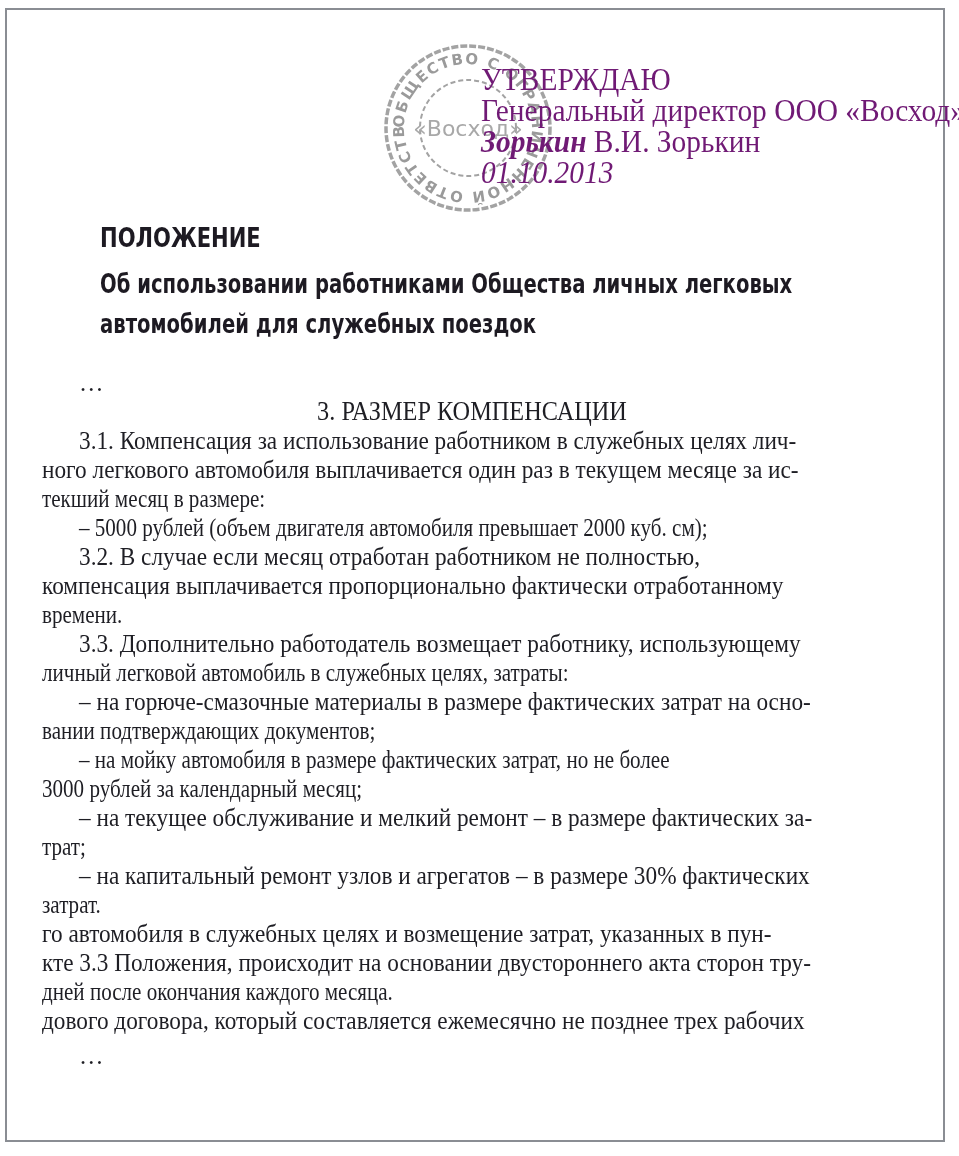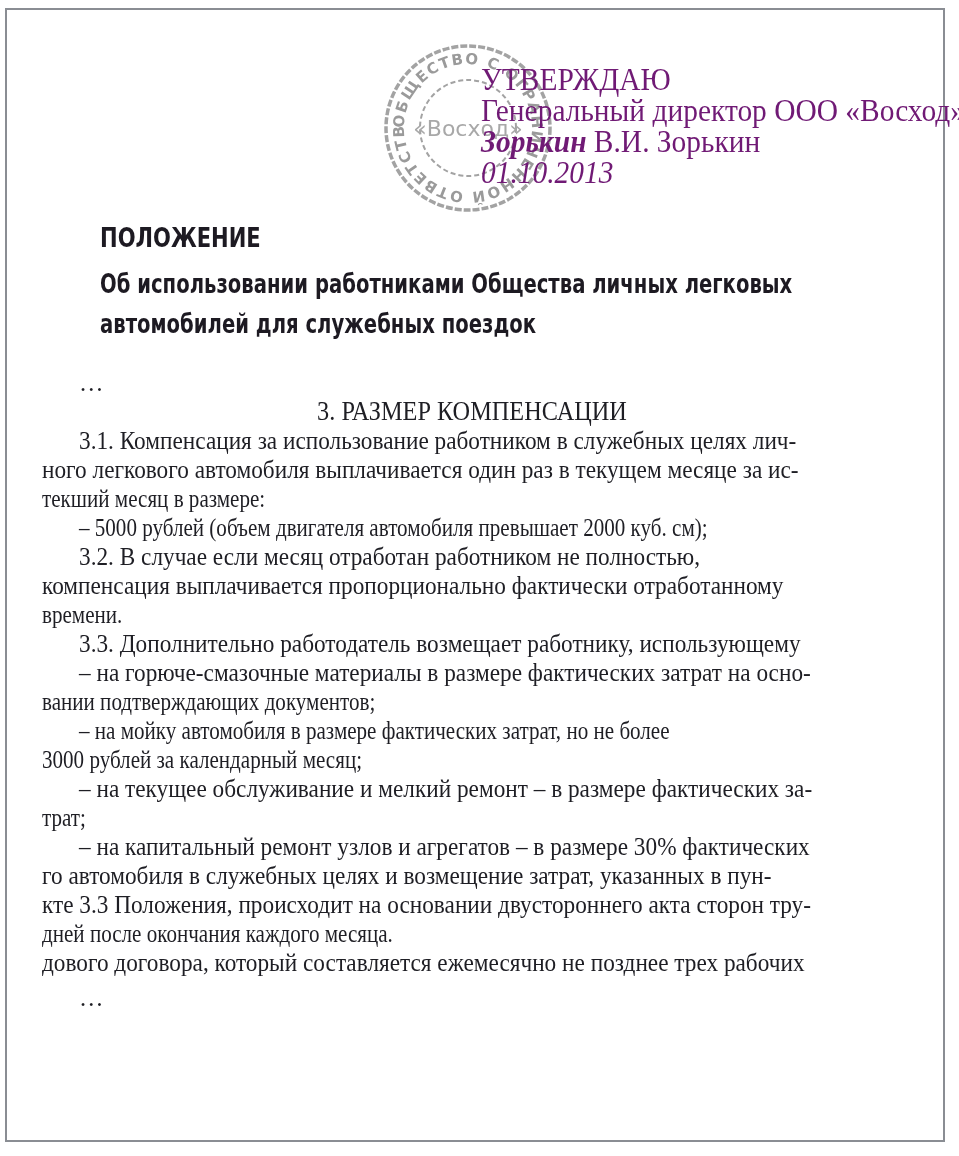--- a/index.html
+++ b/index.html
@@ -59,26 +59,28 @@
   <div class="line center" style="transform: scaleX(0.9); transform-origin: center center; font-size: 27px;">3. РАЗМЕР КОМПЕНСАЦИИ</div>
   <div id="lines">
       <div class="line indent"><span style="display: inline-block; transform-origin: left center; transform: scaleX(0.95);">3.1. Компенсация за использование работником в служебных целях лич-</span></div>
       <div class="line"><span style="display: inline-block; transform-origin: left center; transform: scaleX(0.95);">ного легкового автомобиля выплачивается один раз в текущем месяце за ис-</span></div>
       <div class="line"><span style="display: inline-block; transform-origin: left center; transform: scaleX(0.86);">текший месяц в размере:</span></div>
       <div class="line indent"><span style="display: inline-block; transform-origin: left center; transform: scaleX(0.86);">– 5000 рублей (объем двигателя автомобиля превышает 2000 куб. см);</span></div>
       <div class="line indent"><span style="display: inline-block; transform-origin: left center; transform: scaleX(0.95);">3.2. В случае если месяц отработан работником не полностью,</span></div>
       <div class="line"><span style="display: inline-block; transform-origin: left center; transform: scaleX(0.95);">компенсация выплачивается пропорционально фактически отработанному</span></div>
       <div class="line"><span style="display: inline-block; transform-origin: left center; transform: scaleX(0.86);">времени.</span></div>
       <div class="line indent"><span style="display: inline-block; transform-origin: left center; transform: scaleX(0.95);">3.3. Дополнительно работодатель возмещает работнику, использующему</span></div>
+      <div class="line"><span style="display: inline-block; transform-origin: left center; transform: scaleX(0.86);">личный легковой автомобиль в служебных целях, затраты:</span></div>
       <div class="line indent"><span style="display: inline-block; transform-origin: left center; transform: scaleX(0.95);">– на горюче-смазочные материалы в размере фактических затрат на осно-</span></div>
       <div class="line"><span style="display: inline-block; transform-origin: left center; transform: scaleX(0.86);">вании подтверждающих документов;</span></div>
       <div class="line indent"><span style="display: inline-block; transform-origin: left center; transform: scaleX(0.86);">– на мойку автомобиля в размере фактических затрат, но не более</span></div>
       <div class="line"><span style="display: inline-block; transform-origin: left center; transform: scaleX(0.86);">3000 рублей за календарный месяц;</span></div>
       <div class="line indent"><span style="display: inline-block; transform-origin: left center; transform: scaleX(0.95);">– на текущее обслуживание и мелкий ремонт – в размере фактических за-</span></div>
       <div class="line"><span style="display: inline-block; transform-origin: left center; transform: scaleX(0.86);">трат;</span></div>
       <div class="line indent"><span style="display: inline-block; transform-origin: left center; transform: scaleX(0.95);">– на капитальный ремонт узлов и агрегатов – в размере 30% фактических</span></div>
+      <div class="line"><span style="display: inline-block; transform-origin: left center; transform: scaleX(0.86);">затрат.</span></div>
       <div class="line"><span style="display: inline-block; transform-origin: left center; transform: scaleX(0.95);">го автомобиля в служебных целях и возмещение затрат, указанных в пун-</span></div>
       <div class="line"><span style="display: inline-block; transform-origin: left center; transform: scaleX(0.95);">кте 3.3 Положения, происходит на основании двустороннего акта сторон тру-</span></div>
       <div class="line"><span style="display: inline-block; transform-origin: left center; transform: scaleX(0.86);">дней после окончания каждого месяца.</span></div>
       <div class="line"><span style="display: inline-block; transform-origin: left center; transform: scaleX(0.95);">дового договора, который составляется ежемесячно не позднее трех рабочих</span></div>
     </div>
   <div class="line ellipsis" style="margin-top:6px">…</div>
 </div>
 
 </body></html>

